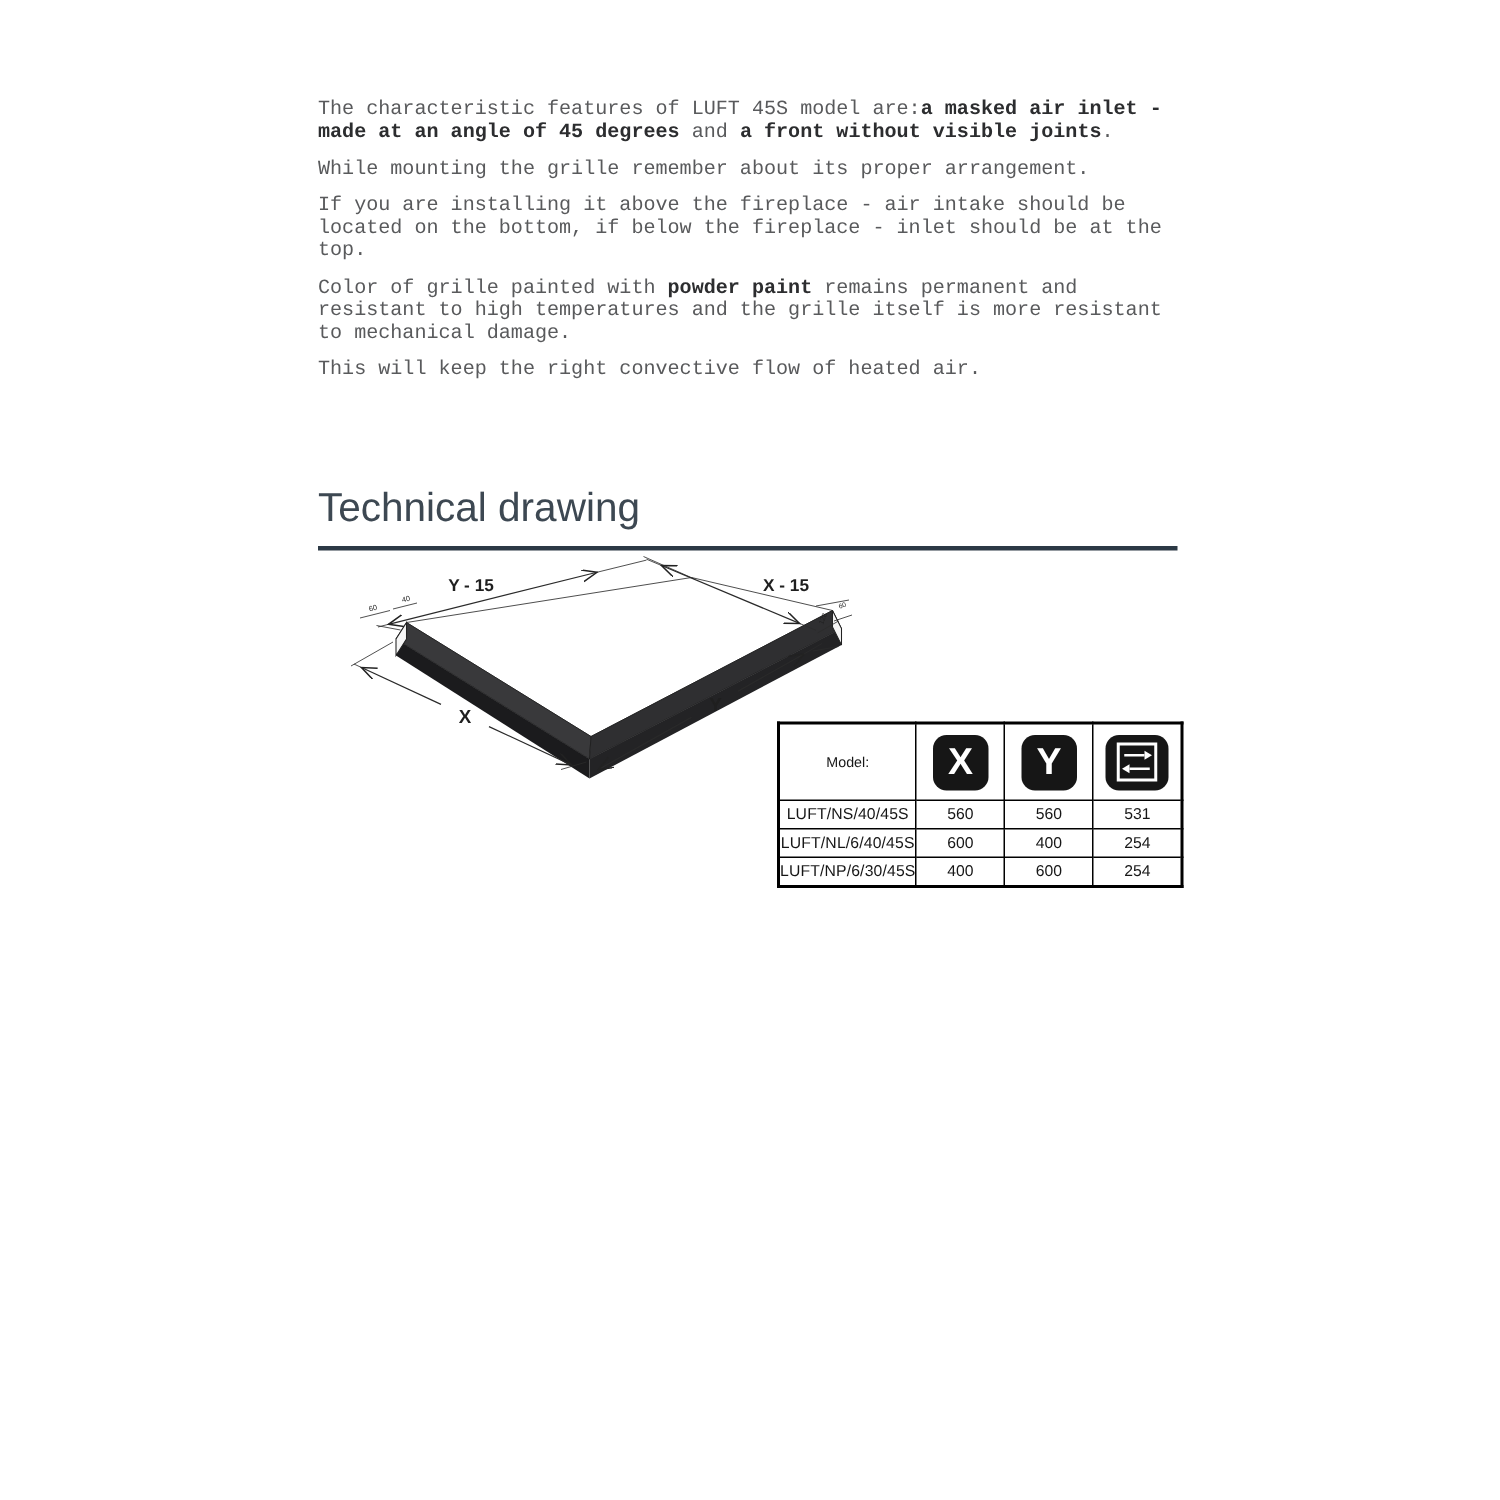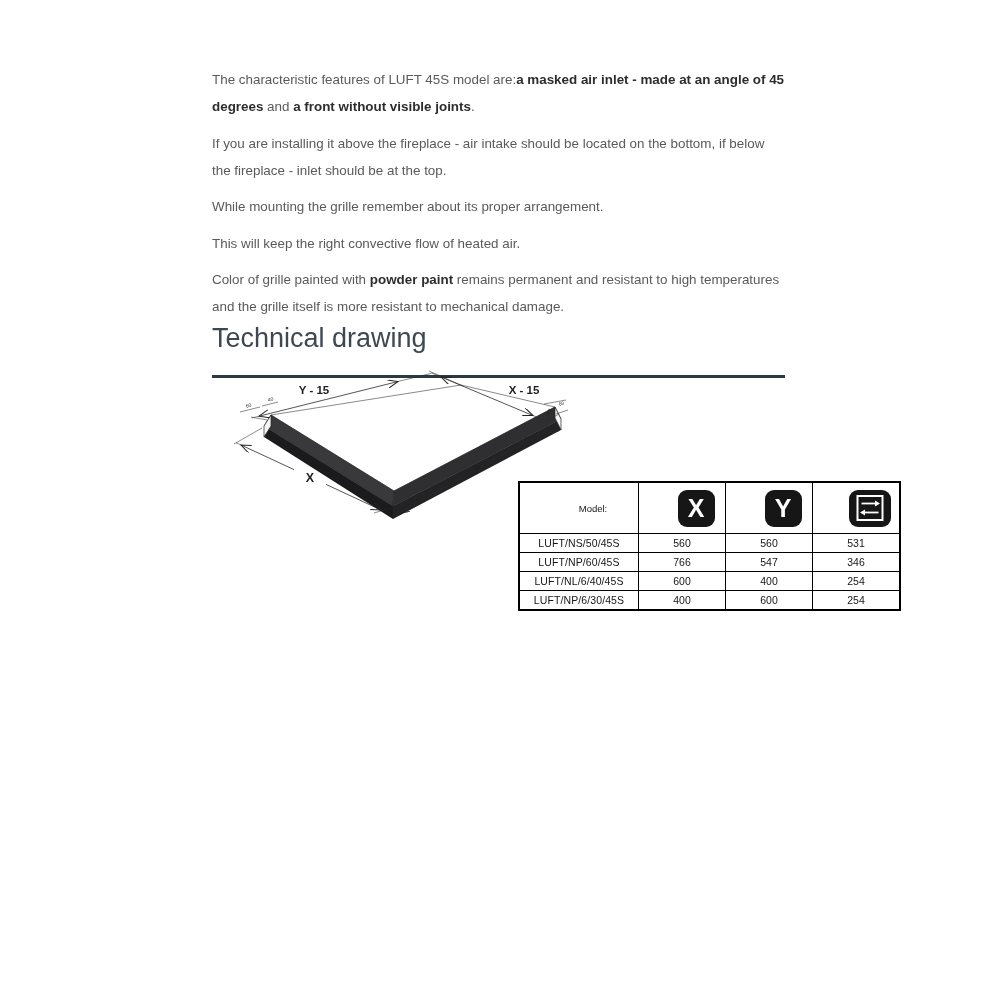--- a/index.html
+++ b/index.html
@@ -3,63 +3,63 @@
 <meta charset="utf-8">
 <style>
   html,body{margin:0;padding:0;}
   body{
     width:1000px;height:1000px;background:#ffffff;
     font-family:"Liberation Sans","DejaVu Sans",sans-serif;
     position:relative;overflow:hidden;
   }
   .content{
     position:absolute;left:212px;top:66px;width:574px;
-    font-size:13.4px;line-height:27px;color:#595a5c;
+    font-size:13.4px;line-height:15px;color:#595a5c;font-family:Liberation Mono, monospace;
   }
   .content p{margin:0 0 9.5px 0;}
   .content b{color:#2c2d2f;font-weight:700;}
   .section-title{
     position:absolute;left:212px;top:300px;width:573px;
     font-size:27px;line-height:33px;color:#3d4852;font-weight:400;
-    padding-bottom:20px;border-bottom:3px solid #2c3945;
+    padding-bottom:9px;border-bottom:3px solid #2c3945;
   }
   .drawing-svg{position:absolute;left:226px;top:370px;width:352px;height:158px;}
   .dim-label{font-family:"Liberation Sans",sans-serif;font-weight:600;fill:#1f1f1f;}
   .tiny-label{font-family:"Liberation Sans",sans-serif;fill:#1f1f1f;}
   .dimline{stroke:#2a2a2a;stroke-width:0.8;fill:none;}
   .hairline{stroke:#2a2a2a;stroke-width:0.55;fill:none;}
 
   table.dim-table{
     position:absolute;left:518px;top:481px;
     border-collapse:collapse;background:#fff;border:2px solid #000;
     table-layout:fixed;
   }
   table.dim-table td{border:1px solid #000;padding:0;text-align:center;vertical-align:middle;color:#161616;}
   td.model-col{width:90px;}
   td.num-col{width:58px;}
-  tr.header-row td{height:50px;padding-left:28px;}
+  tr.header-row td{height:50px;}
   tr.data-row td{height:18px;font-size:10.5px;}
   td.model-header{vertical-align:bottom;font-size:9.5px;padding-bottom:4px;color:#1c1c1c;}
   td.model-cell{font-size:8.3px;letter-spacing:0.1px;}
   .icon-box{
     width:37px;height:37px;border-radius:9px;background:#161616;color:#ffffff;
     display:flex;align-items:center;justify-content:center;
     font-size:25px;font-weight:700;margin:0 auto;
   }
   .icon-box.wide{width:42px;}
 </style>
 </head>
 <body>
 
 <div class="content">
   <p><span>The characteristic features of LUFT 45S model are:</span><b>a masked air inlet - made at an angle of 45 degrees</b><span> and </span><b>a front without visible joints</b><span>.</span></p>
+  <p>While mounting the grille remember about its proper arrangement.</p>
   <p>If you are installing it above the fireplace - air intake should be located on the bottom, if below the fireplace - inlet should be at the top.</p>
-  <p>While mounting the grille remember about its proper arrangement.</p>
+  <p><span>Color of grille painted with </span><b>powder paint</b><span> remains permanent and resistant to high temperatures and the grille itself is more resistant to mechanical damage.</span></p>
   <p>This will keep the right convective flow of heated air.</p>
-  <p><span>Color of grille painted with </span><b>powder paint</b><span> remains permanent and resistant to high temperatures and the grille itself is more resistant to mechanical damage.</span></p>
 </div>
 
 <h2 class="section-title">Technical drawing</h2>
 
 <svg class="drawing-svg" viewBox="0 0 352 158" aria-hidden="true">
   <defs>
     <marker id="arr" markerUnits="userSpaceOnUse" markerWidth="11" markerHeight="9" refX="10" refY="4" orient="auto-start-reverse">
       <path d="M0,0 L10,4 L0,8" fill="none" stroke="#222" stroke-width="1"></path>
     </marker>
   </defs>
@@ -131,30 +131,24 @@
             <rect x="8.5" y="6" width="25" height="24" fill="none" stroke="#fff" stroke-width="2"></rect>
             <line x1="12.5" y1="13.5" x2="26" y2="13.5" stroke="#fff" stroke-width="1.8"></line>
             <polygon points="26,10.5 31,13.5 26,16.5" fill="#fff"></polygon>
             <line x1="16" y1="22.5" x2="29.5" y2="22.5" stroke="#fff" stroke-width="1.8"></line>
             <polygon points="16,19.5 11,22.5 16,25.5" fill="#fff"></polygon>
           </svg>
         </div>
       </td>
     </tr>
     <tr class="data-row">
-      <td class="model-col model-cell">LUFT/NS/50/45S</td>
+      <td class="model-col model-cell">LUFT/NS/40/45S</td>
       <td class="num-col">560</td>
       <td class="num-col">560</td>
       <td class="num-col">531</td>
-    </tr>
-    <tr class="data-row">
-      <td class="model-col model-cell">LUFT/NP/60/45S</td>
-      <td class="num-col">766</td>
-      <td class="num-col">547</td>
-      <td class="num-col">346</td>
     </tr>
     <tr class="data-row">
       <td class="model-col model-cell">LUFT/NL/6/40/45S</td>
       <td class="num-col">600</td>
       <td class="num-col">400</td>
       <td class="num-col">254</td>
     </tr>
     <tr class="data-row">
       <td class="model-col model-cell">LUFT/NP/6/30/45S</td>
       <td class="num-col">400</td>

